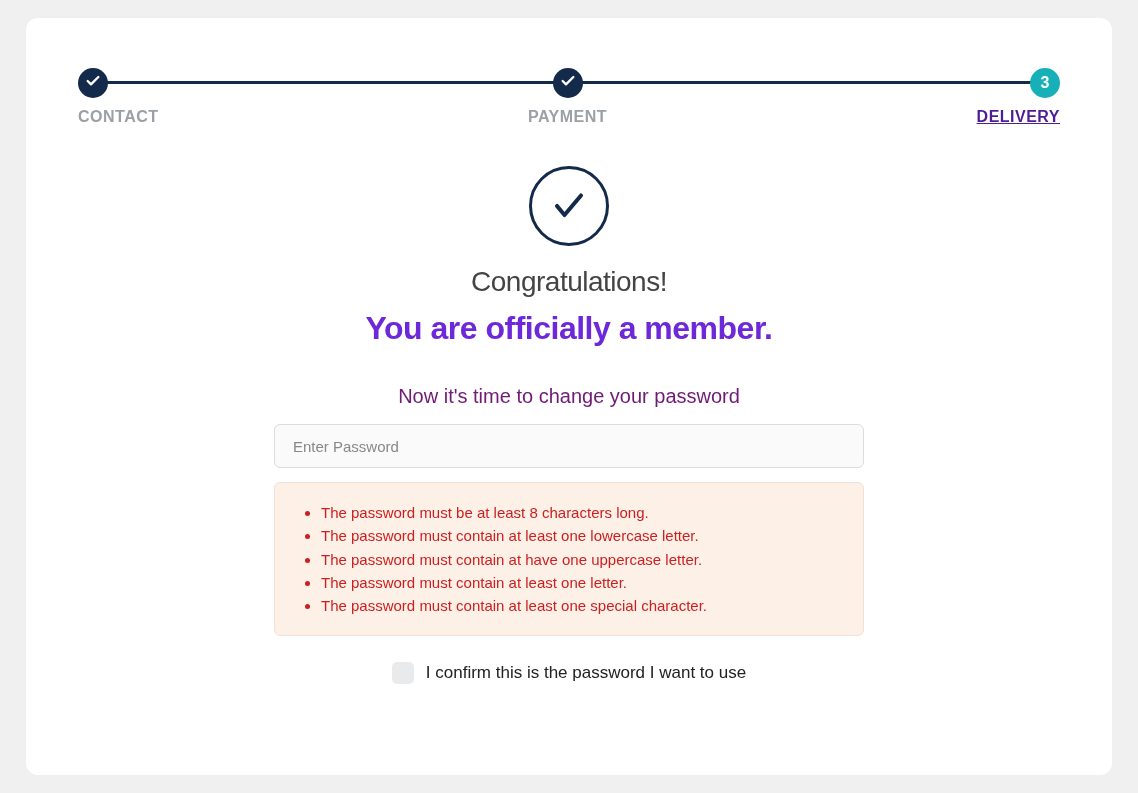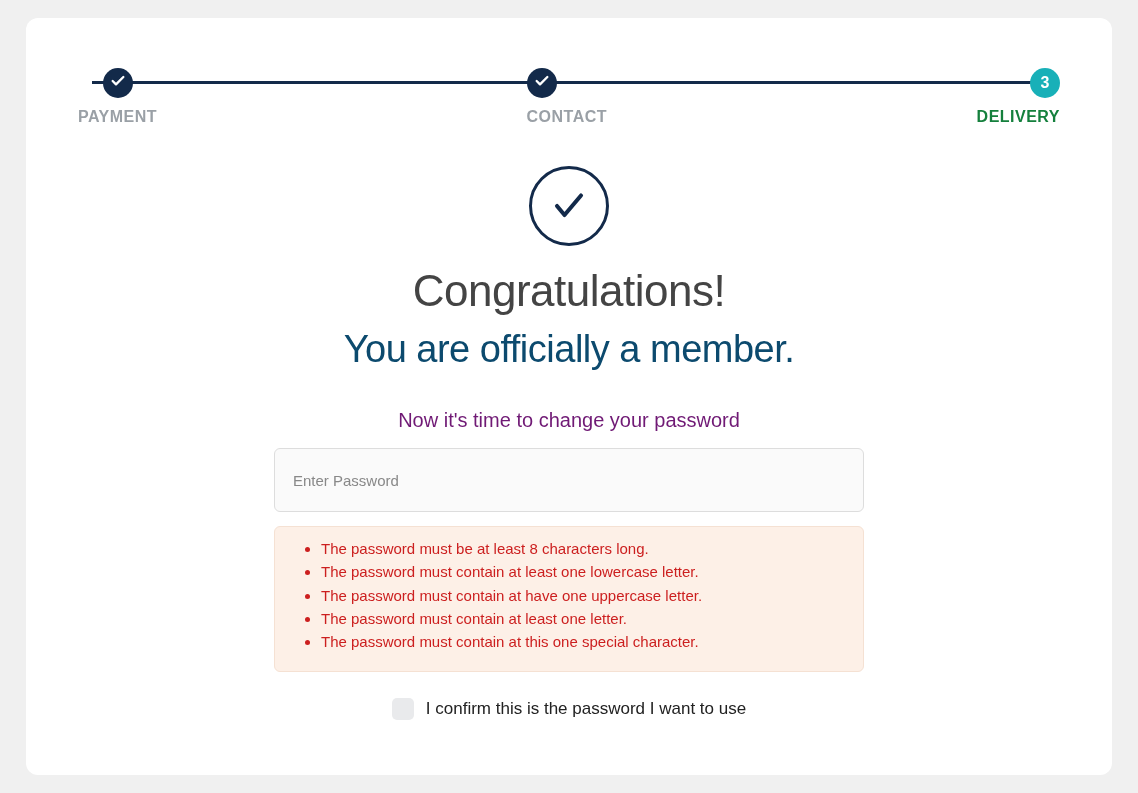--- a/index.html
+++ b/index.html
@@ -45,50 +45,50 @@
     .step-circle.dark { background: #132a4a; }
     .step-circle.teal { background: #18b0b8; font-size: 16px; }
     .step-circle svg { width: 16px; height: 16px; }
     .step-label {
       margin-top: 10px;
       font-size: 16px;
       font-weight: 700;
       letter-spacing: 0.5px;
       color: #9aa0a6;
     }
-    .step-label.active { color: #15803d; }
+    .step-label.active { color: #4c1d95; text-decoration: underline; }
 
     .content { text-align: center; }
     .big-check-wrap { display: flex; justify-content: center; margin-bottom: 20px; }
     .big-check {
       width: 80px; height: 80px; border: 3px solid #132a4a; border-radius: 50%;
       display: flex; align-items: center; justify-content: center;
     }
     .big-check svg { width: 36px; height: 36px; }
-    .title   { font-size: 44px; font-weight: 400; color: #444; margin-bottom: 12px; letter-spacing: -0.5px; }
-    .subtitle{ font-size: 38px; font-weight: 400; color: #0c4a6e; margin-bottom: 38px; letter-spacing: -0.5px; }
+    .title   { font-size: 28px; font-weight: 400; color: #444; margin-bottom: 12px; letter-spacing: -0.5px; }
+    .subtitle{ font-size: 32px; font-weight: 700; color: #6d28d9; margin-bottom: 38px; letter-spacing: -0.5px; }
     .purchased { font-size: 16px; color: #a3a8ae; margin-bottom: 48px; }
     .pw-prompt { font-size: 20px; color: #701a75; margin-bottom: 16px; }
 
     .form-block { width: 590px; margin: 0 auto; }
     .pw-input {
-      width: 100%; height: 64px;
+      width: 100%; height: 44px;
       border: 1px solid #ddd; border-radius: 6px;
       background: #fafafa;
       padding: 18px 18px;
       font-size: 15px; color: #333;
     }
     .pw-input::placeholder { color: #888; }
 
     .error-box {
       margin-top: 14px;
       background: #fdf0e7;
       border: 1px solid #f5e1d3;
       border-radius: 6px;
-      padding: 10px 28px 18px 28px;
+      padding: 18px 28px 18px 28px;
       text-align: left;
     }
     .error-box ul { list-style: disc; padding-left: 18px; }
     .error-box li { color: #cc1f1f; font-size: 15px; line-height: 1.55; }
 
     .confirm-row {
       display: flex; align-items: center; justify-content: center;
       margin-top: 26px; gap: 12px;
     }
     .checkbox {
@@ -100,40 +100,40 @@
     .confirm-label { font-size: 17px; color: #222; }
   </style>
 </head>
 <body>
 
 <div class="card">
 
   <div class="stepper">
     <div class="stepper-line"></div>
 
+    <div class="step left">
+      <div class="step-circle dark">
+        <span>
+          <svg viewBox="0 0 24 24" fill="none" stroke="#fff" stroke-width="3.5" stroke-linecap="round" stroke-linejoin="round">
+              <polyline points="4 12 9 17 20 6"></polyline>
+            </svg>
+        </span>
+      </div>
+      <div class="step-label">CONTACT</div>
+    </div>
+
     <div class="step">
       <div class="step-circle dark">
         <span>
           <svg viewBox="0 0 24 24" fill="none" stroke="#fff" stroke-width="3.5" stroke-linecap="round" stroke-linejoin="round">
               <polyline points="4 12 9 17 20 6"></polyline>
             </svg>
         </span>
       </div>
       <div class="step-label">PAYMENT</div>
-    </div>
-
-    <div class="step left">
-      <div class="step-circle dark">
-        <span>
-          <svg viewBox="0 0 24 24" fill="none" stroke="#fff" stroke-width="3.5" stroke-linecap="round" stroke-linejoin="round">
-              <polyline points="4 12 9 17 20 6"></polyline>
-            </svg>
-        </span>
-      </div>
-      <div class="step-label">CONTACT</div>
     </div>
 
     <div class="step right">
       <div class="step-circle teal">3</div>
       <div class="step-label active">DELIVERY</div>
     </div>
   </div>
 
   <div class="content">
     <div class="big-check-wrap">
@@ -151,21 +151,21 @@
 
     <div class="form-block">
       <input class="pw-input" type="password" placeholder="Enter Password" style="">
 
       <div class="error-box">
         <ul>
           <li>The password must be at least 8 characters long.</li>
           <li>The password must contain at least one lowercase letter.</li>
           <li>The password must contain at have one uppercase letter.</li>
           <li>The password must contain at least one letter.</li>
-          <li>The password must contain at this one special character.</li>
+          <li>The password must contain at least one special character.</li>
         </ul>
       </div>
 
       <div class="confirm-row">
         <div class="checkbox"></div>
         <span class="confirm-label">I confirm this is the password I want to use</span>
       </div>
     </div>
   </div>
 

